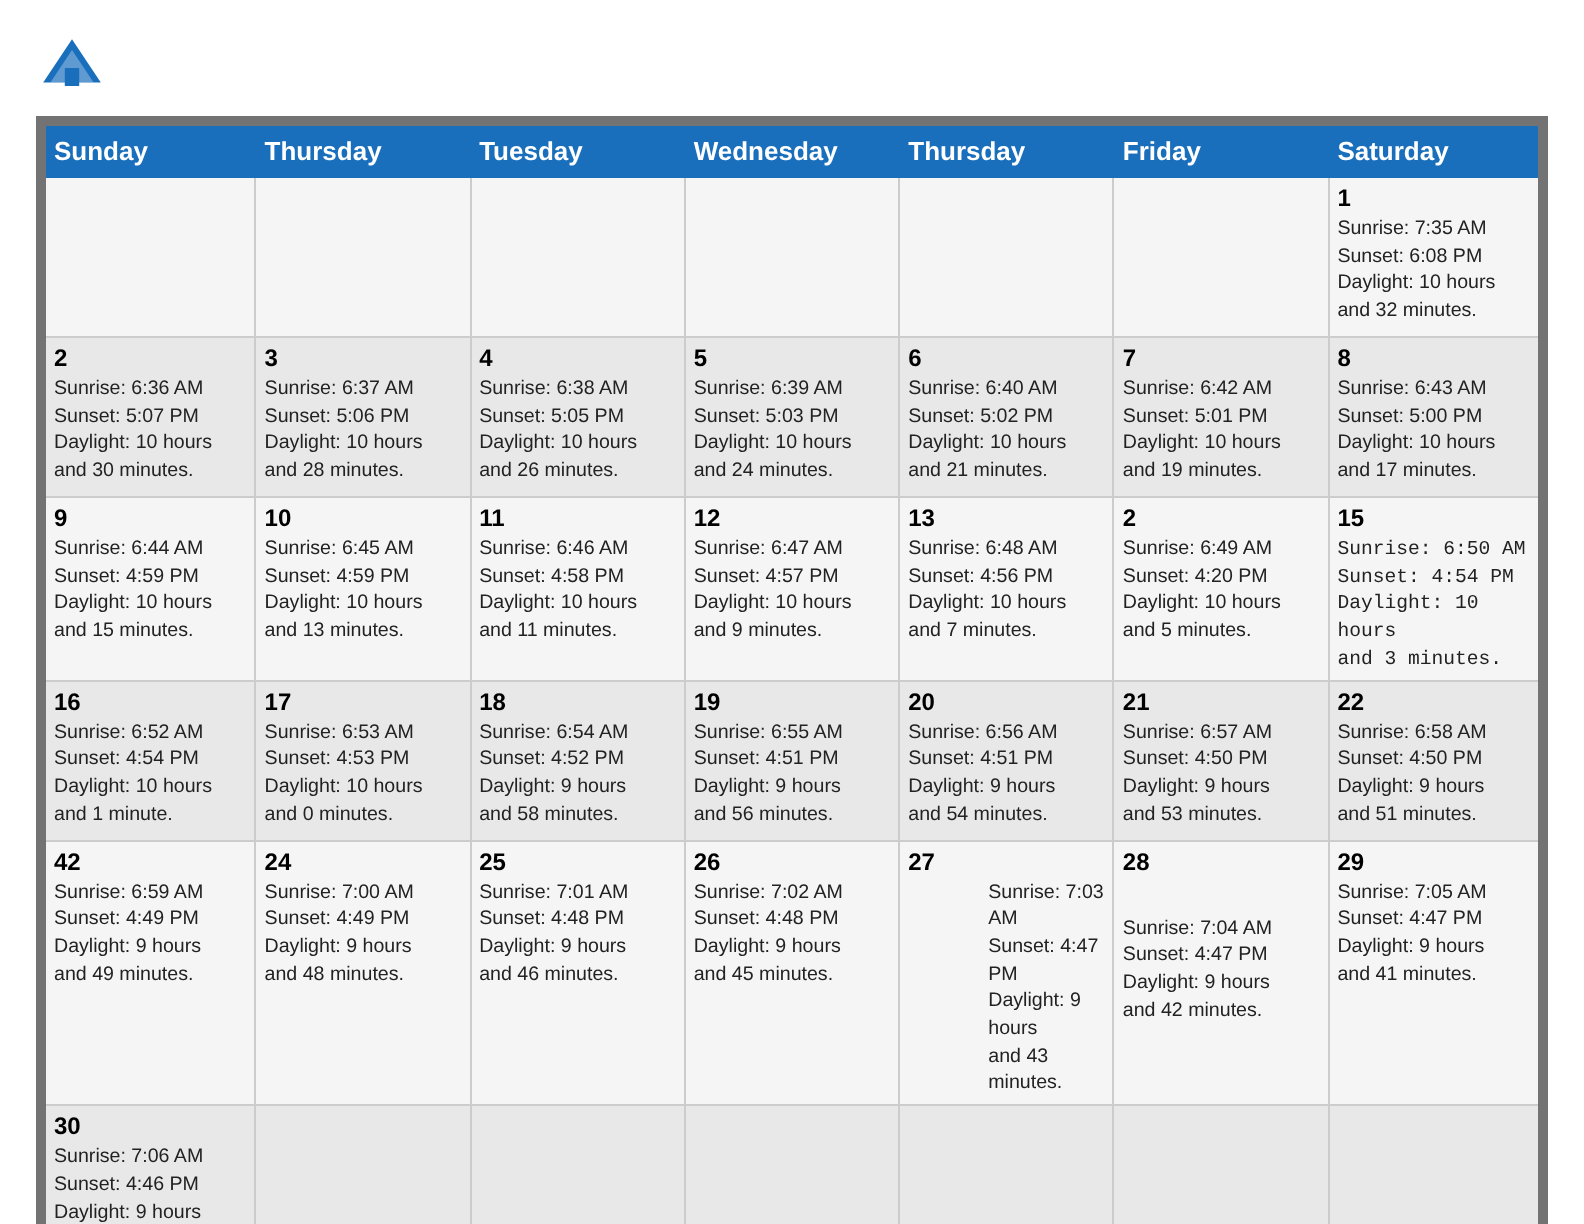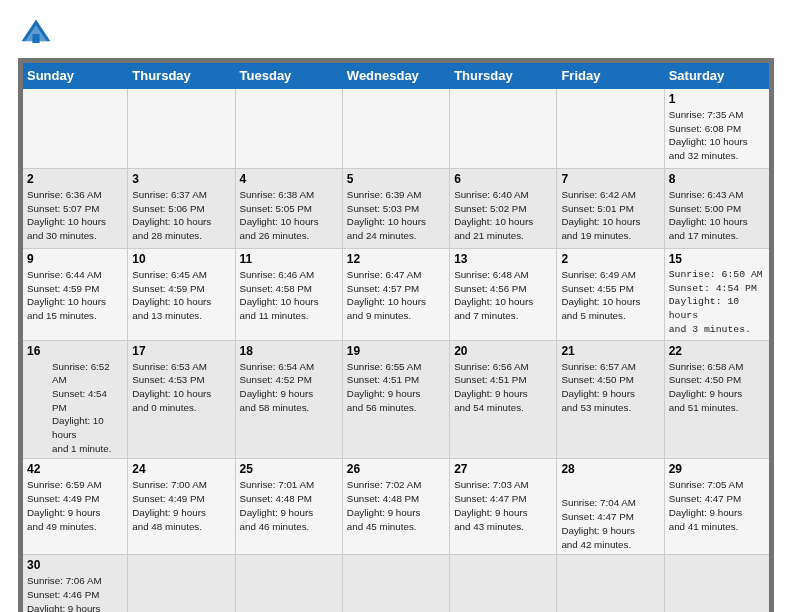--- a/index.html
+++ b/index.html
@@ -229,36 +229,36 @@
           <td>
             <div class="day-num">13</div>
             <div class="day-info" style="white-space: pre-line;">Sunrise: 6:48 AM
 Sunset: 4:56 PM
 Daylight: 10 hours
 and 7 minutes.</div>
           </td>
           <td>
             <div class="day-num">2</div>
             <div class="day-info" style="white-space: pre-line;">Sunrise: 6:49 AM
-Sunset: 4:55 PM
+Sunset: 4:20 PM
 Daylight: 10 hours
 and 5 minutes.</div>
           </td>
           <td>
             <div class="day-num">15</div>
             <div class="day-info" style="white-space: pre-line; font-family: Liberation Mono, monospace;">Sunrise: 6:50 AM
 Sunset: 4:54 PM
 Daylight: 10 hours
 and 3 minutes.</div>
           </td>
         </tr>
         <tr>
           <td>
             <div class="day-num">16</div>
-            <div class="day-info" style="white-space: pre-line; margin-left: 25px;">Sunrise: 6:52 AM
+            <div class="day-info" style="white-space: pre-line;">Sunrise: 6:52 AM
 Sunset: 4:54 PM
 Daylight: 10 hours
 and 1 minute.</div>
           </td>
           <td>
             <div class="day-num">17</div>
             <div class="day-info" style="white-space: pre-line;">Sunrise: 6:53 AM
 Sunset: 4:53 PM
 Daylight: 10 hours
 and 0 minutes.</div>
@@ -323,21 +323,21 @@
           </td>
           <td>
             <div class="day-num">26</div>
             <div class="day-info" style="white-space: pre-line;">Sunrise: 7:02 AM
 Sunset: 4:48 PM
 Daylight: 9 hours
 and 45 minutes.</div>
           </td>
           <td>
             <div class="day-num">27</div>
-            <div class="day-info" style="white-space: pre-line;">Sunrise: 7:03 AM
+            <div class="day-info" style="white-space: pre-line; margin-left: 40px;">Sunrise: 7:03 AM
 Sunset: 4:47 PM
 Daylight: 9 hours
 and 43 minutes.</div>
           </td>
           <td>
             <div class="day-num">28</div>
             <div class="day-info" style="white-space: pre-line; margin-top: 20px;">Sunrise: 7:04 AM
 Sunset: 4:47 PM
 Daylight: 9 hours
 and 42 minutes.</div>

